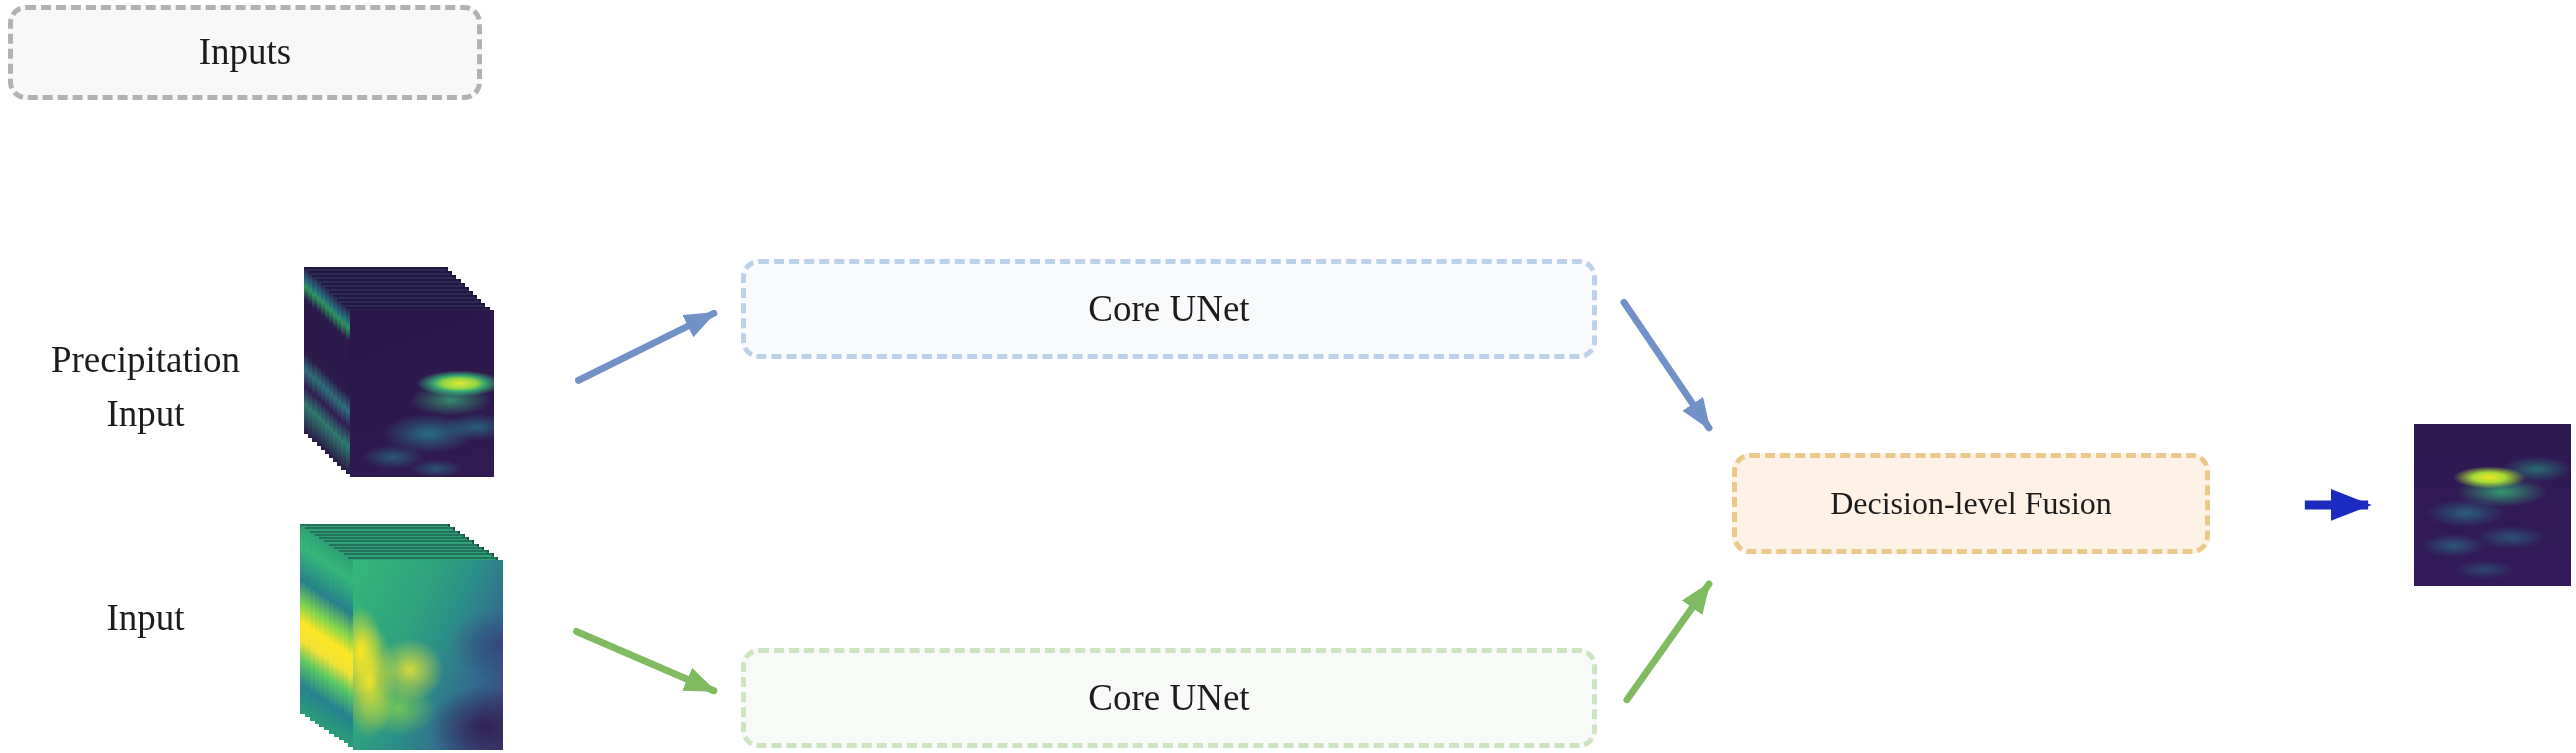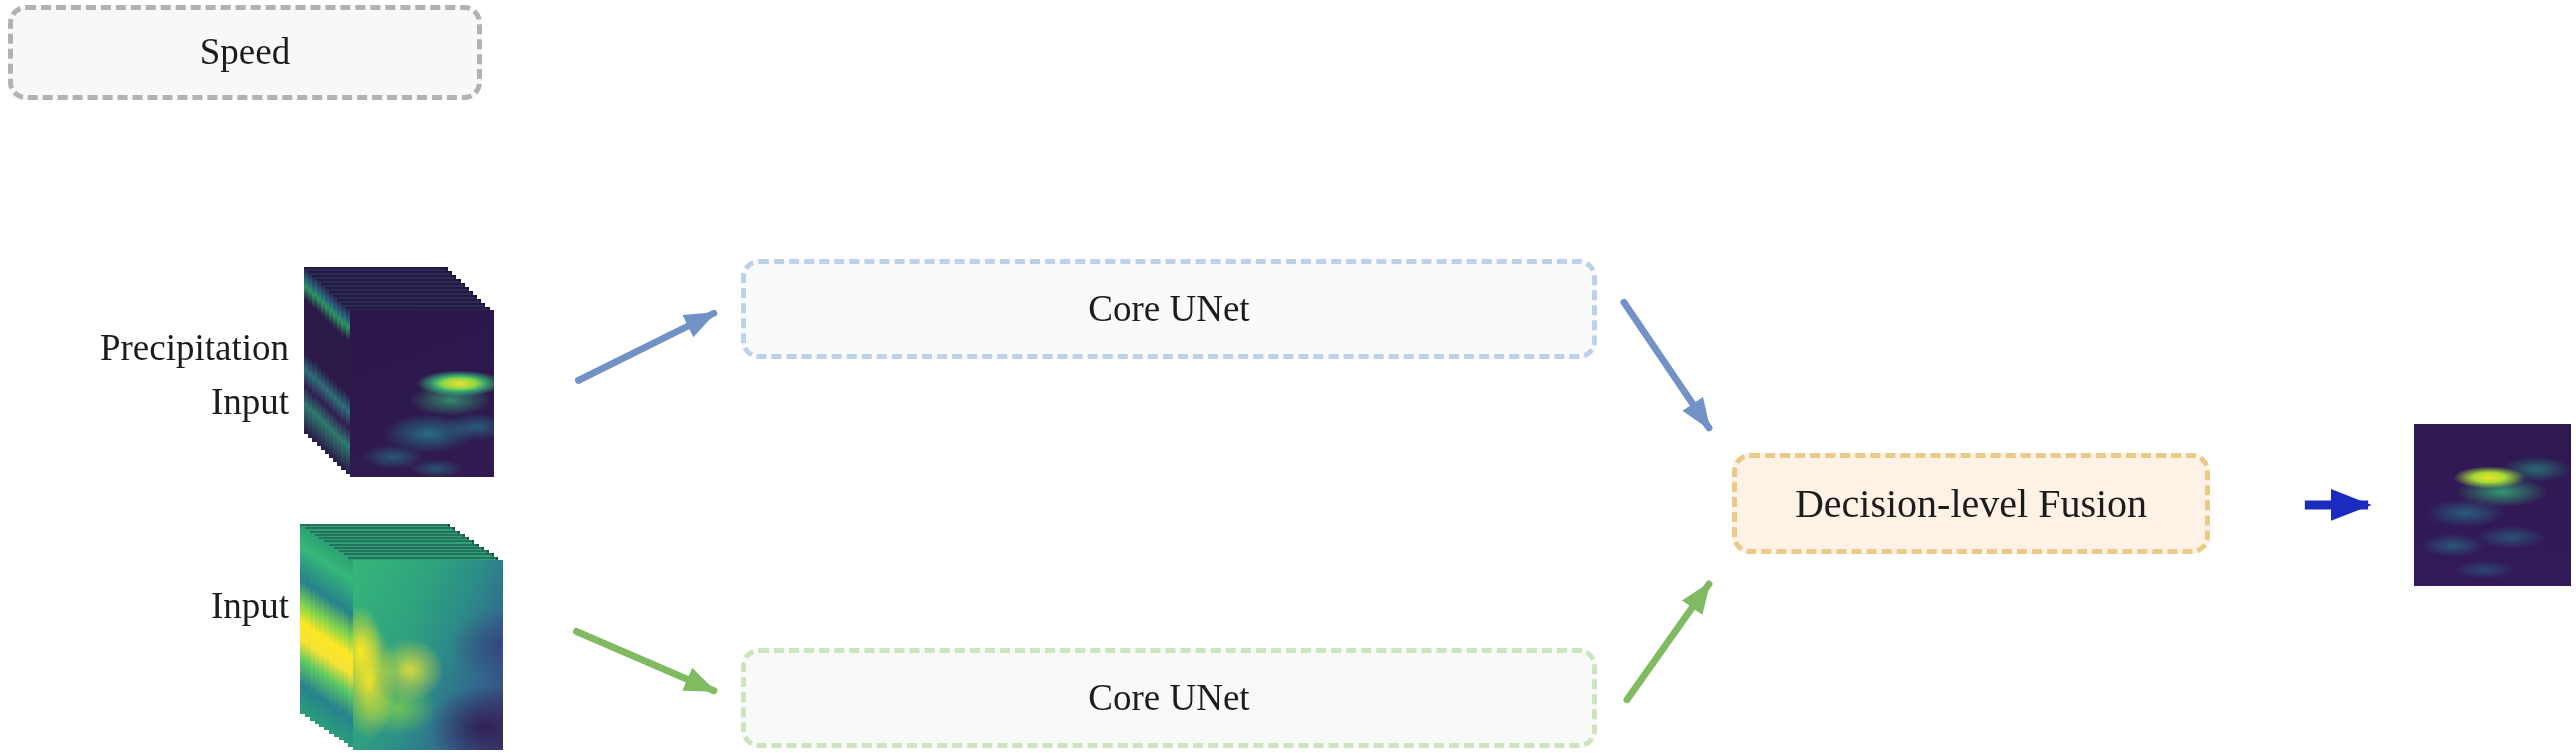--- a/index.html
+++ b/index.html
@@ -30,29 +30,30 @@
   .box-gray   { border: 5px dashed #b2b2b5; background: #f8f8f9; }
   .box-blue   { border: 5px dashed #bed1ea; background: #f8fafc; }
   .box-green  { border: 5px dashed #cce4bf; background: #f8faf7; }
   .box-orange { border: 5px dashed #ebc98a; background: #fdf2e5; }
 
   #inputs-box  { left: 8px;    top: 5px;   width: 474px; height: 95px; }
   #output-box  { left: 2414px; top: 3px;   width: 161px; height: 95px; }
   #unet-top    { left: 741px;  top: 259px; width: 856px; height: 100px; }
   #unet-bottom { left: 741px;  top: 648px; width: 856px; height: 100px; }
   #fusion-box  { left: 1732px; top: 453px; width: 478px; height: 101px; }
-  #fusion-box .box-label { font-size: 40px; }
+  #fusion-box .box-label { font-size: 32px; }
 
   
   .side-label {
     position: absolute;
     width: 287px;
-    text-align: right;
+    text-align: center;
     font-size: 37px;
     line-height: 54px;
+    margin-top: 12px;
   }
   #precip-label { left: 2px; top: 321px; }
   #wind-label   { left: 2px; top: 579px; }
 
   
   .stack { position: absolute; }
   .stack .layer {
     position: absolute;
     box-shadow: inset -2px 0 0 rgba(18,10,40,0.40), inset 0 2px 0 rgba(18,10,40,0.30);
   }
@@ -116,21 +117,21 @@
     width: 2576px; height: 753px;
     pointer-events: none;
   }
 </style>
 </head>
 <body>
 
 <div class="canvas">
 
   <div class="box box-gray" id="inputs-box">
-    <span class="box-label">Speed</span>
+    <span class="box-label">Inputs</span>
   </div>
 
   <div class="side-label" id="precip-label">
     <div>Precipitation</div>
     <div>Input</div>
   </div>
   <div class="side-label" id="wind-label">
     <div>Input</div>
   </div>
 

